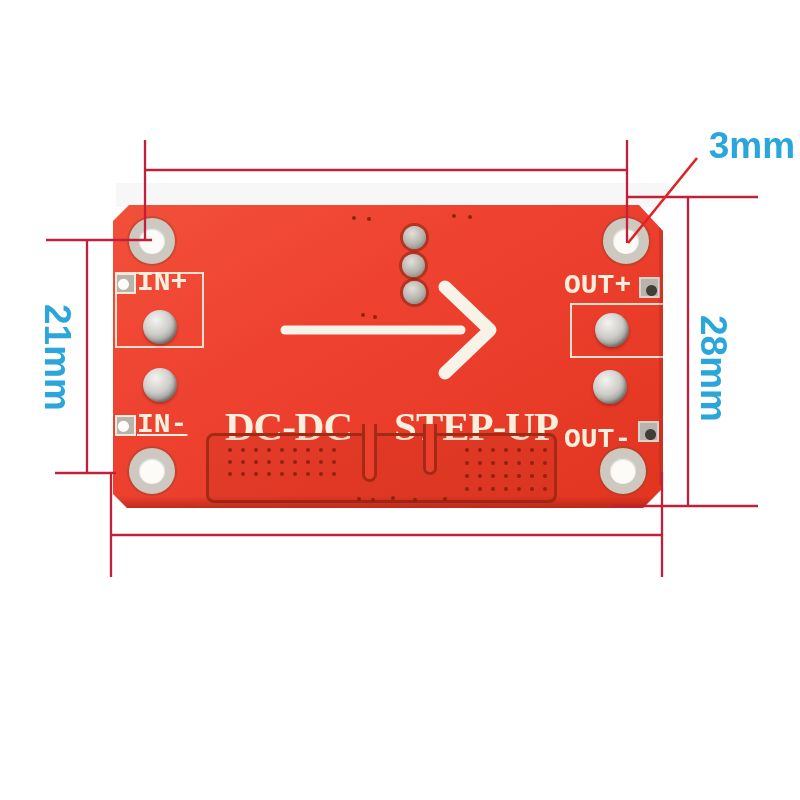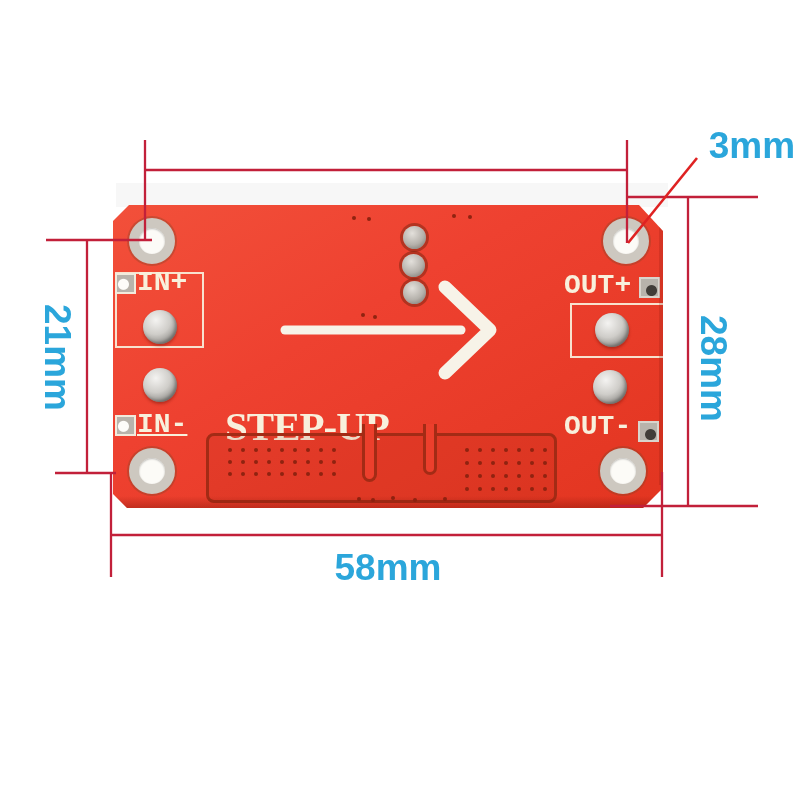--- a/index.html
+++ b/index.html
@@ -85,37 +85,38 @@
     <div class="silkbox out"></div>
 
     <div class="sqpad lft" style="left:2px;top:68px;"></div>
     <div class="sqpad lft" style="left:2px;top:210px;"></div>
     <div class="sqpad rgt" style="left:526px;top:72px;"></div>
     <div class="sqpad rgt" style="left:525px;top:216px;"></div>
 
     <div class="term" style="left:24px;top:63px;">IN+</div>
     <div class="term" style="left:451px;top:66px;">OUT+</div>
     <div class="term" style="left:24px;top:205px;text-decoration:underline;">IN-</div>
-    <div class="term" style="left:451px;top:207px;">OUT-</div>
+    <div class="term" style="left:451px;top:220px;">OUT-</div>
 
     <div class="blob" style="left:30px;top:105px;"></div>
     <div class="blob" style="left:30px;top:163px;"></div>
     <div class="blob" style="left:482px;top:108px;"></div>
     <div class="blob" style="left:480px;top:165px;"></div>
 
     <div class="cpad" style="left:290px;top:21px;"></div>
     <div class="cpad" style="left:289px;top:49px;"></div>
     <div class="cpad" style="left:290px;top:76px;"></div>
 
     <svg width="550" height="303" style="position:absolute;left:0;top:0;pointer-events:none;">
       <line x1="172" y1="125" x2="348" y2="125" stroke="#f7f3e8" stroke-width="9" stroke-linecap="round"></line>
       <polyline points="332,82 377,125 332,168" fill="none" stroke="#f7f3e8" stroke-width="13" stroke-linecap="round" stroke-linejoin="round"></polyline>
     </svg>
 
     <div class="title">
+      <span>DC-DC</span>
       <span>STEP-UP</span>
     </div>
 
     <div class="copper"></div>
     <div class="slot s1"></div>
     <div class="slot s2"></div>
     <div style="position:absolute;left:0;top:0;width:550px;height:303px;">
         <div class="via" style="left: 239px; top: 11px;"></div>
         <div class="via" style="left: 254px; top: 12px;"></div>
         <div class="via" style="left: 339px; top: 9px;"></div>
@@ -210,15 +211,14 @@
       <line x1="111" y1="535" x2="662" y2="535"></line>
     </g>
     <g>
       <line class="pointer" x1="697" y1="158" x2="628" y2="243"></line>
     </g>
   </svg>
 
   <div class="dim d3">3mm</div>
   <div class="dim d21">21mm</div>
   <div class="dim d28">28mm</div>
-  <div class="dim d58">58mm</div>
 
 </div>
 
 </body></html>

